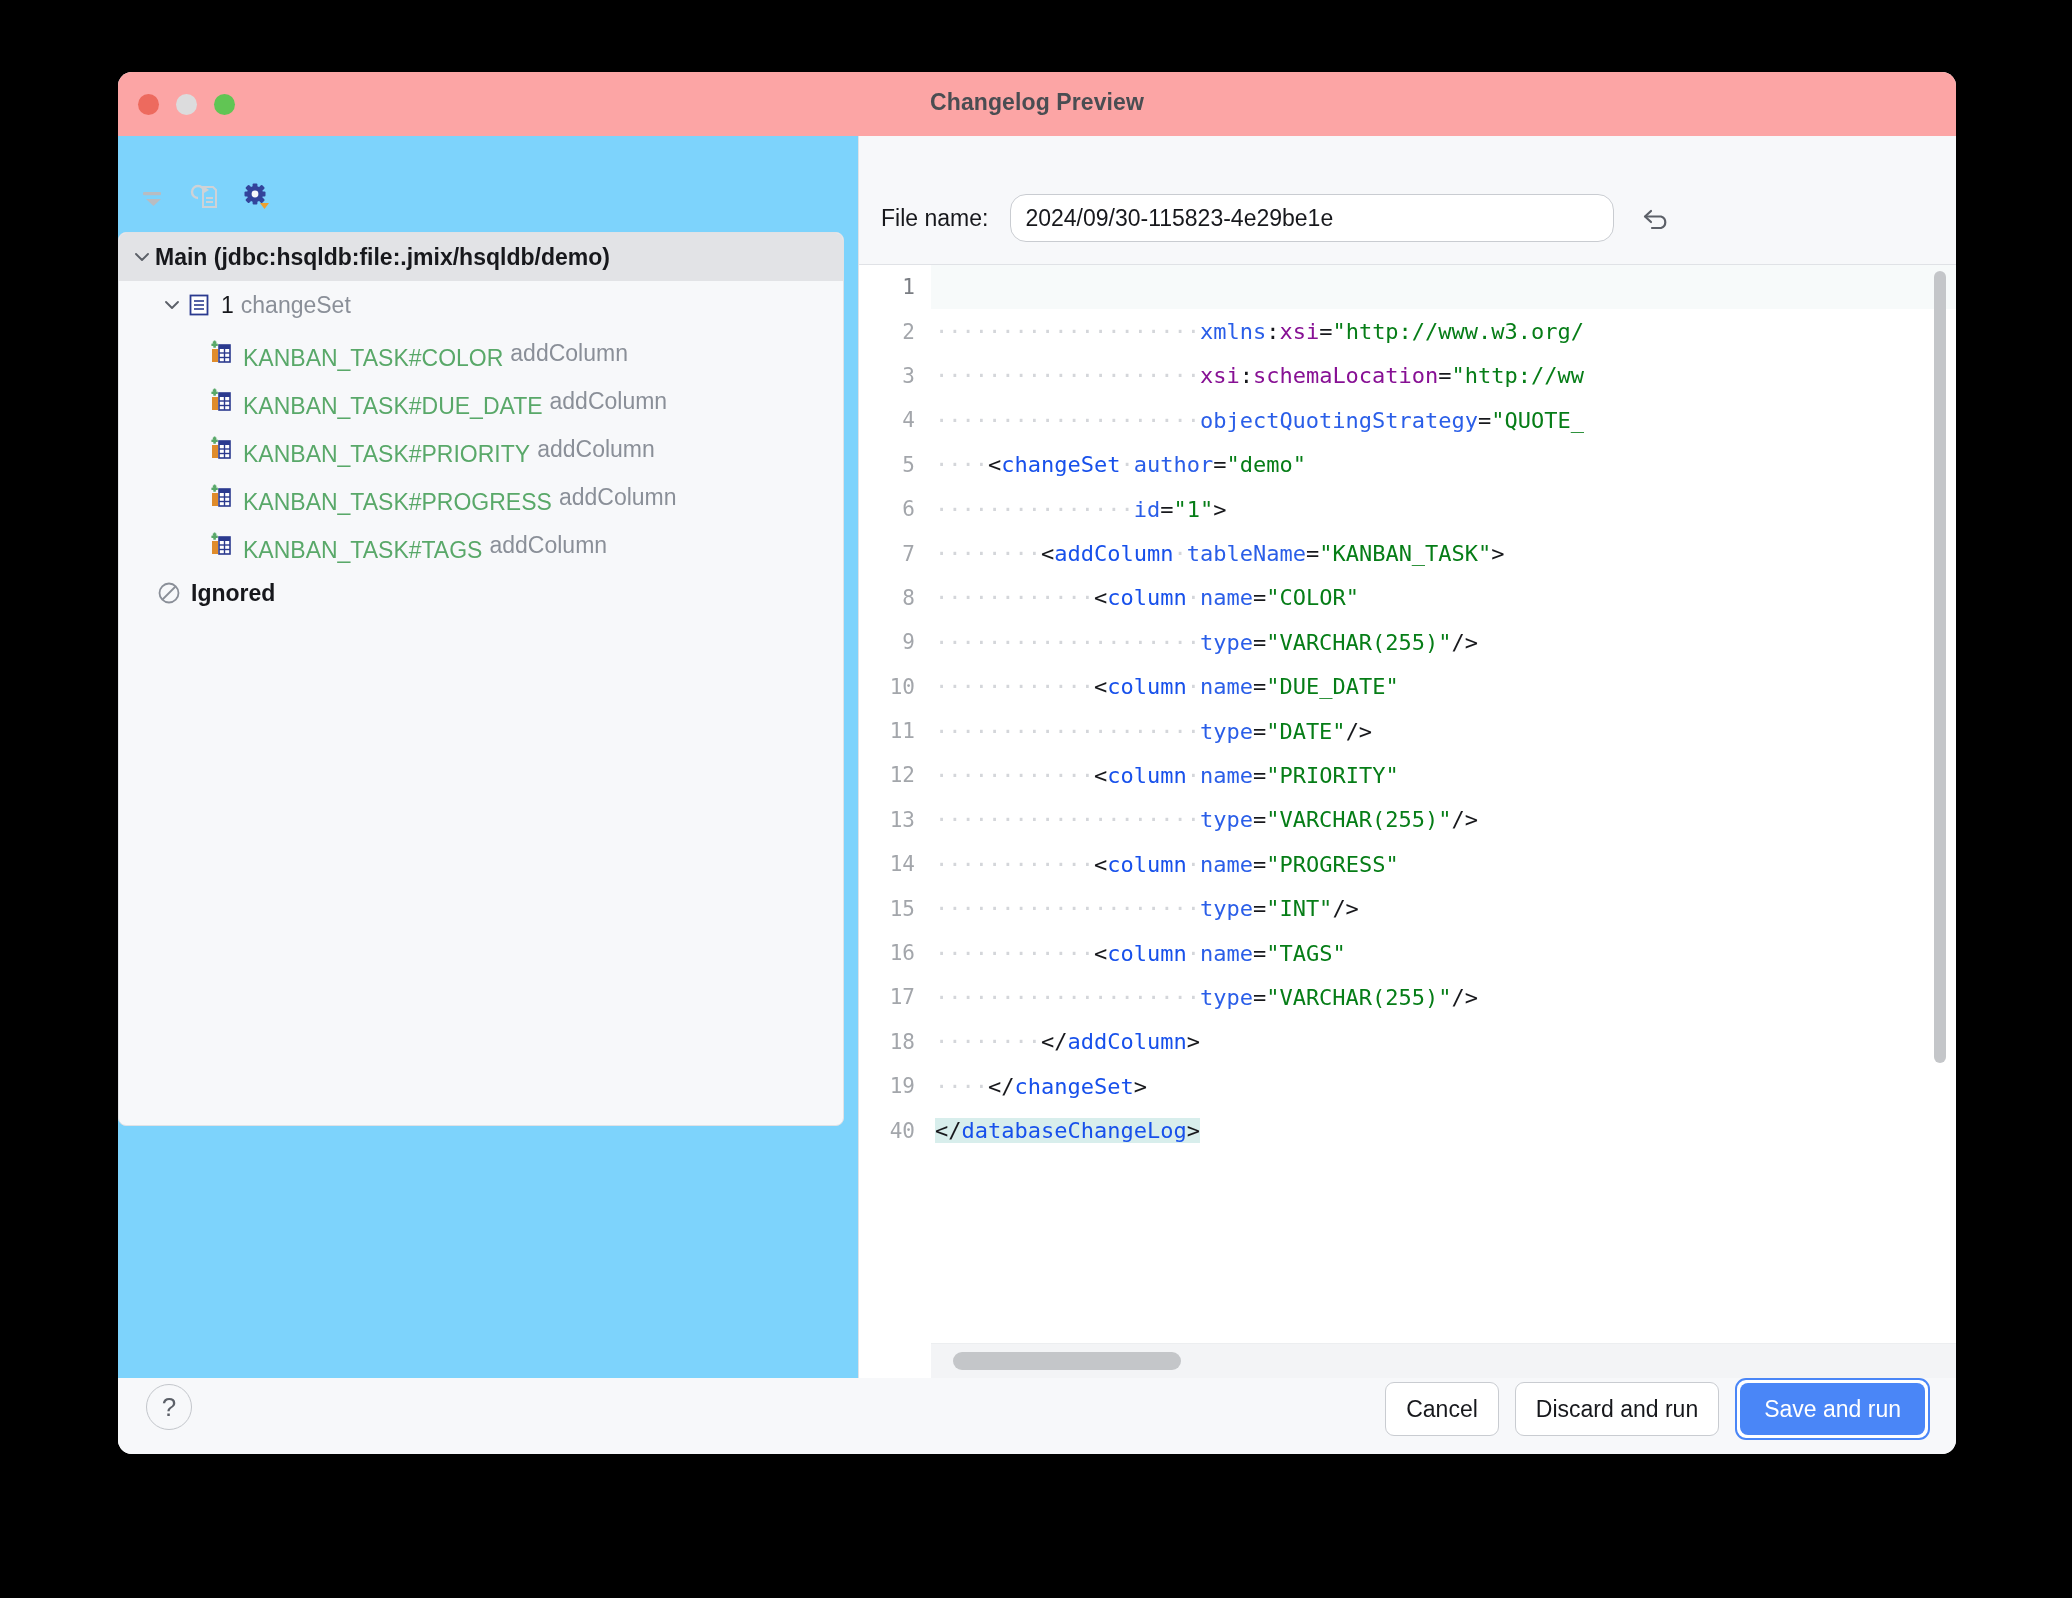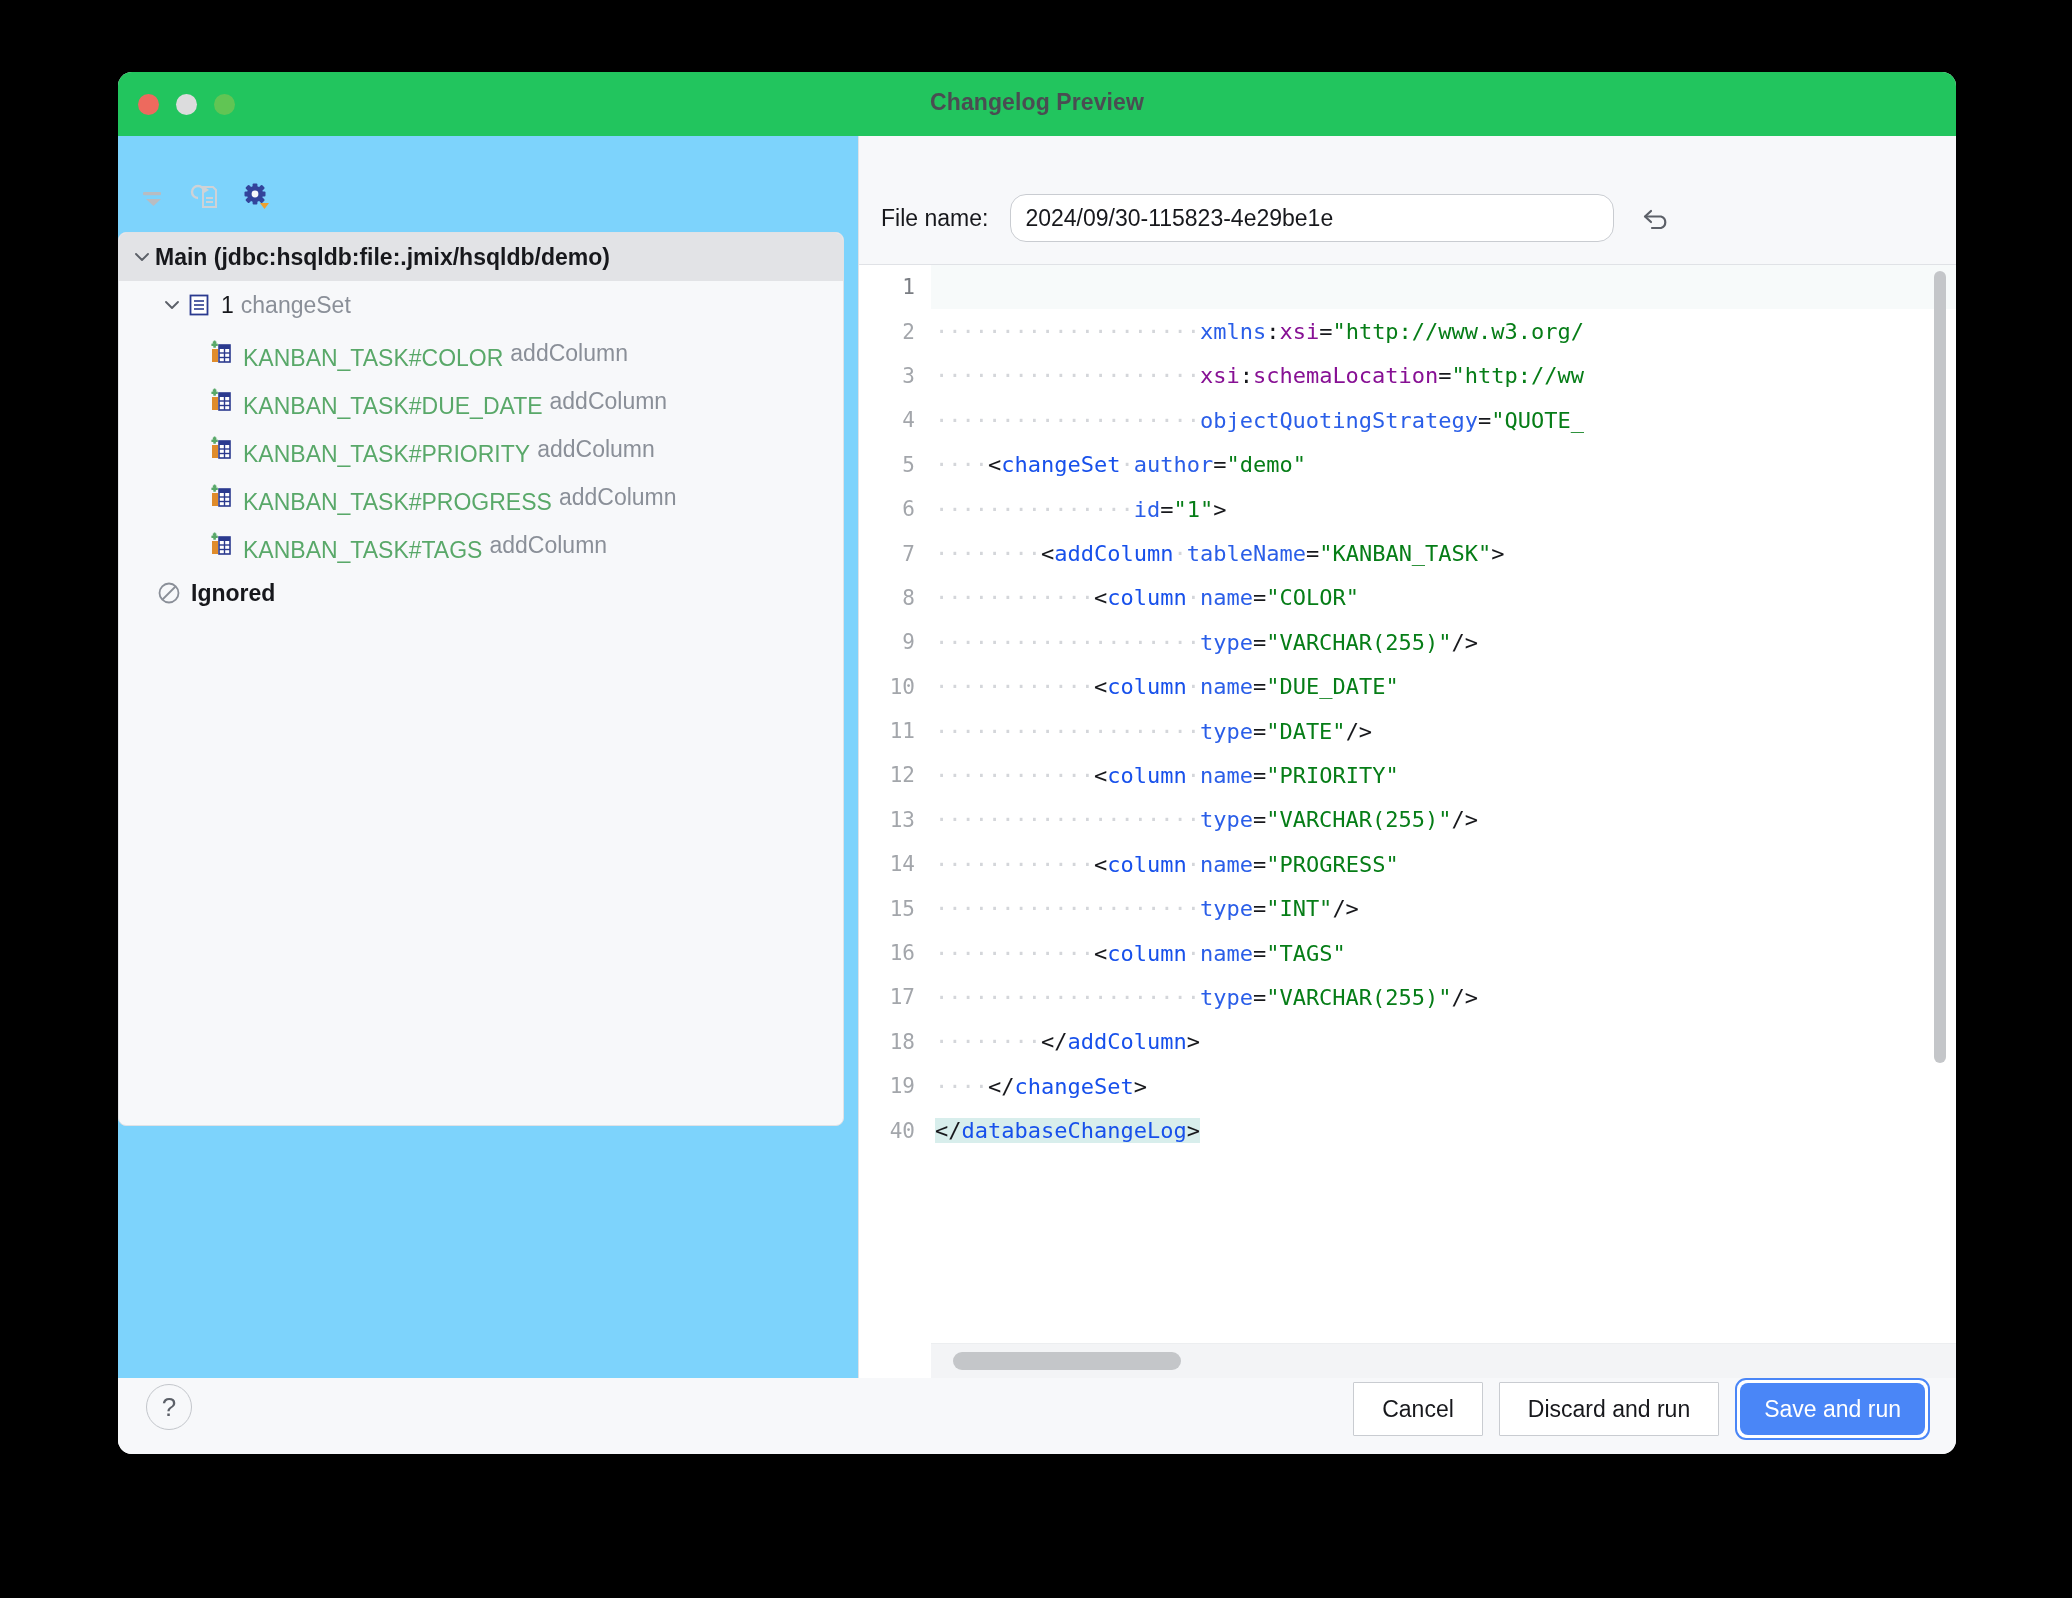--- a/index.html
+++ b/index.html
@@ -22,21 +22,21 @@
     background: #f7f8fa;
     border-radius: 14px;
     box-shadow: 0 14px 48px rgba(0,0,0,0.55);
     overflow: hidden;
   }
 
   
   #titlebar {
     position: relative;
     height: 64px;
-    background: #22c55e;
+    background: #fca5a5;
   }
   #traffic {
     position: absolute;
     left: 20px;
     top: 22px;
     display: flex;
     gap: 17px;
   }
   .tl { width: 21px; height: 21px; border-radius: 50%; }
   .tl.red    { background: #ed6a5e; }
@@ -278,28 +278,28 @@
   }
   #footer-buttons {
     position: absolute;
     right: 26px; top: 0;
     display: flex;
     align-items: center;
     gap: 16px;
   }
   .fbtn {
     height: 54px;
-    border-radius: 1px;
+    border-radius: 9px;
     font-family: "Liberation Sans", sans-serif;
     font-size: 23px;
     display: flex;
     align-items: center;
     justify-content: center;
     box-sizing: border-box;
-    padding: 0 28px;
+    padding: 0 20px;
   }
   .fbtn.secondary {
     background: #ffffff;
     border: 1px solid #c9ccd1;
     color: #17181c;
   }
   .fbtn.primary-wrap {
     padding: 0;
     border: 2px solid #4a86f7;
     border-radius: 11px;

